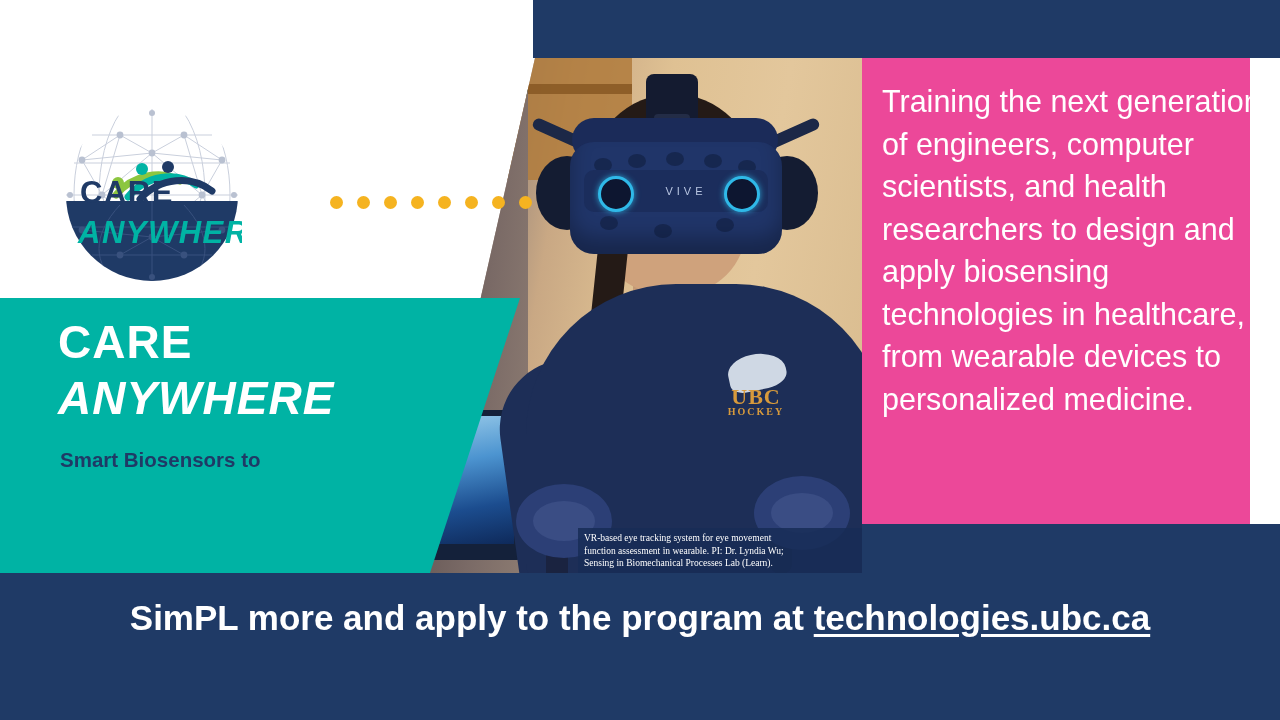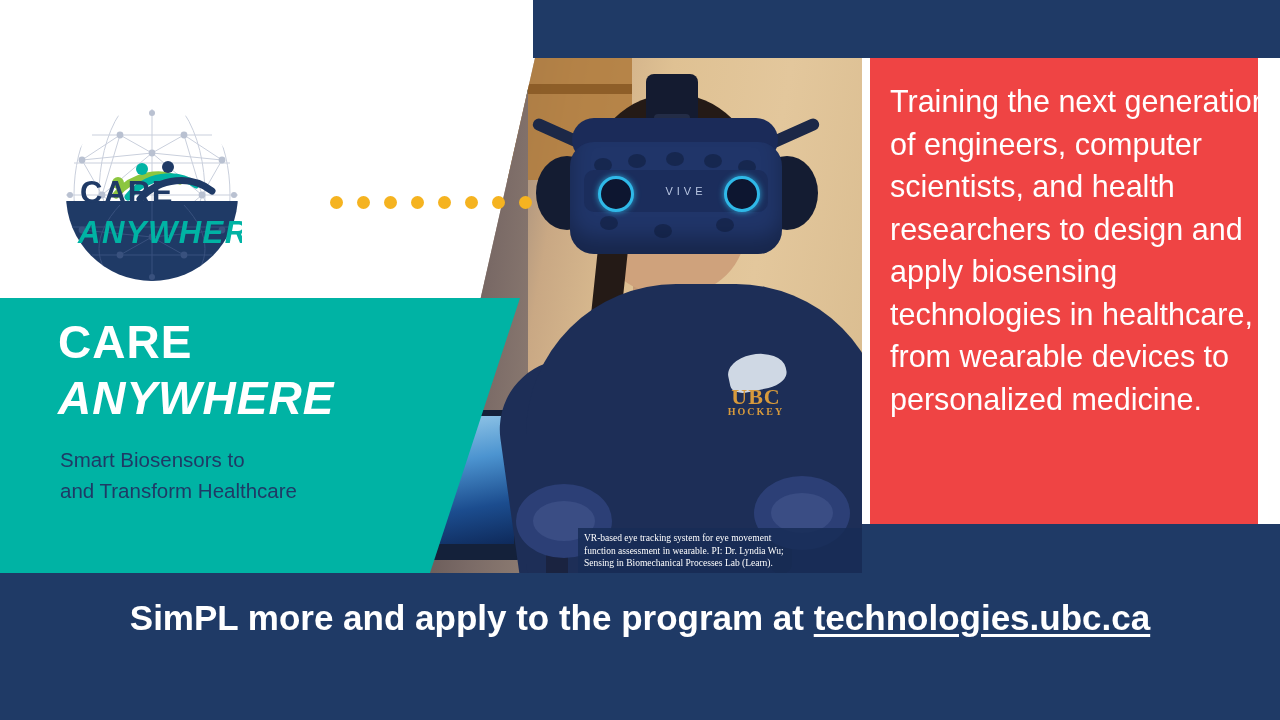--- a/index.html
+++ b/index.html
@@ -73,41 +73,41 @@
   .ctrl-stem{position:absolute;width:22px;height:54px;background:#1a2340;border-radius:10px;}
   .stem-l{left:128px;top:470px;} .stem-r{left:352px;top:462px;}
 
   
   .caption{position:absolute;left:578px;top:528px;width:284px;background:rgba(23,44,86,.86);
     color:#ffffff;font-size:9.5px;line-height:12.5px;padding:4px 6px 5px 6px;box-sizing:border-box;
     font-family:Liberation Serif, serif;}
   .caption span{display:block;}
 
   
-  .teal-right{position:absolute;left:862px;top:58px;width:388px;height:466px;background:#ef4444;margin-left:8px;}
+  .teal-right{position:absolute;left:862px;top:58px;width:388px;height:466px;background:#ec4899;}
   .teal-right p{margin:0;position:absolute;left:20px;top:22px;width:382px;color:#ffffff;
     font-size:30.5px;line-height:42.5px;font-weight:400;font-family:"Liberation Sans",sans-serif;}
   .navy-right-bottom{position:absolute;left:862px;top:524px;width:418px;height:49px;background:#1f3a66;}
 
   
   .logo{position:absolute;left:62px;top:105px;width:180px;height:180px;}
   .logo svg{display:block;}
 
   .dots{position:absolute;left:330px;top:196px;width:200px;height:14px;}
   .dot{position:absolute;top:0;width:13px;height:13px;border-radius:50%;background:#f5b320;}
 
   
   .teal-left{position:absolute;left:0;top:298px;width:520px;height:275px;background:#00b3a4;
     clip-path:polygon(0 0, 520px 0, 430px 275px, 0 275px);}
   .title-care{position:absolute;left:58px;top:318px;color:#ffffff;font-size:46px;font-weight:bold;
     letter-spacing:1px;line-height:48px;font-family:"Liberation Sans",sans-serif;}
   .title-any{position:absolute;left:58px;top:374px;color:#ffffff;font-size:46px;font-weight:bold;
     font-style:italic;letter-spacing:1px;line-height:48px;font-family:"Liberation Sans",sans-serif;}
   .subtitle{position:absolute;left:60px;top:444px;width:330px;color:#1f3a66;font-size:20.5px;
-    font-weight:normal;line-height:31px;font-family:"Liberation Sans",sans-serif;}
+    font-weight:bold;line-height:31px;font-family:"Liberation Sans",sans-serif;}
   .subtitle span{display:block;}
 
   
   .banner{position:absolute;left:0;top:573px;width:1280px;height:147px;background:#1f3a66;}
   .banner-text{position:absolute;left:0;top:598px;width:1280px;text-align:center;color:#ffffff;
     font-size:35px;font-weight:bold;font-family:"Liberation Sans",sans-serif;white-space:nowrap;}
   .banner-url{text-decoration:underline;text-underline-offset:4px;}
 </style>
 </head>
 <body>
@@ -256,19 +256,18 @@
     <span class="dot" style="left:135px"></span>
     <span class="dot" style="left:162px"></span>
     <span class="dot" style="left:189px"></span>
   </div>
 
   <div class="teal-left"></div>
   <div class="title-care">CARE</div>
   <div class="title-any">ANYWHERE</div>
   <div class="subtitle">
     <span>Smart Biosensors to</span>
-    <span>and Transform Healthcare</span>
   </div>
 
   <div class="banner"></div>
   <div class="banner-text"><span>SimPL more and apply to the program at </span><span class="banner-url">technologies.ubc.ca</span></div>
 
 </div>
 
 </body></html>

